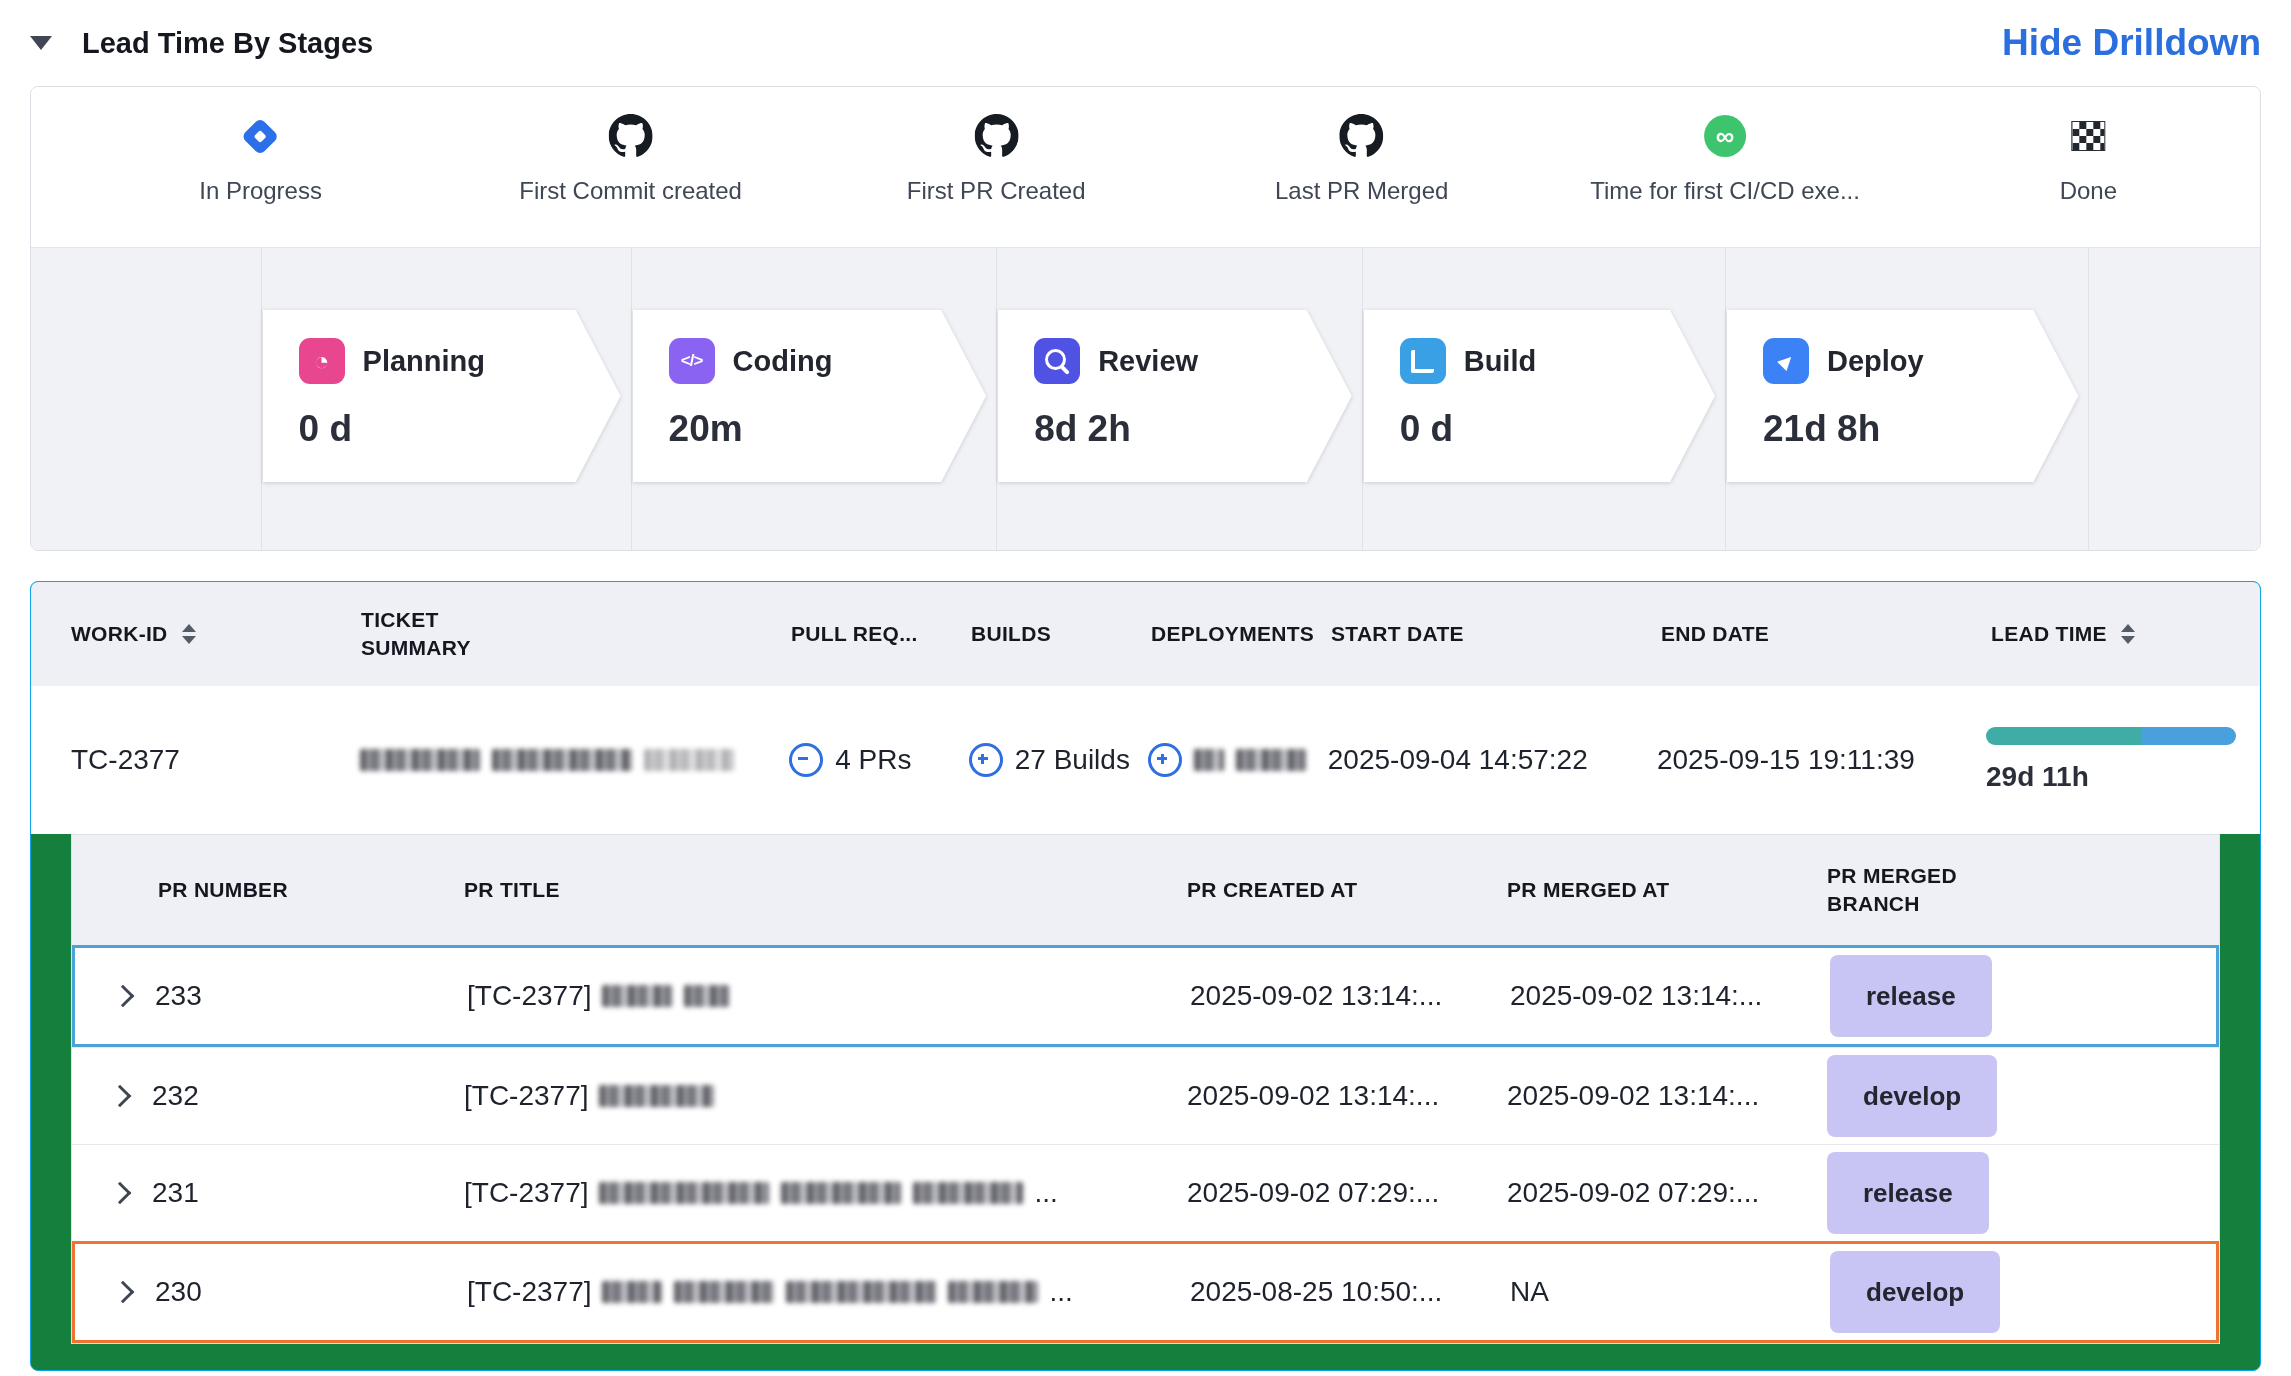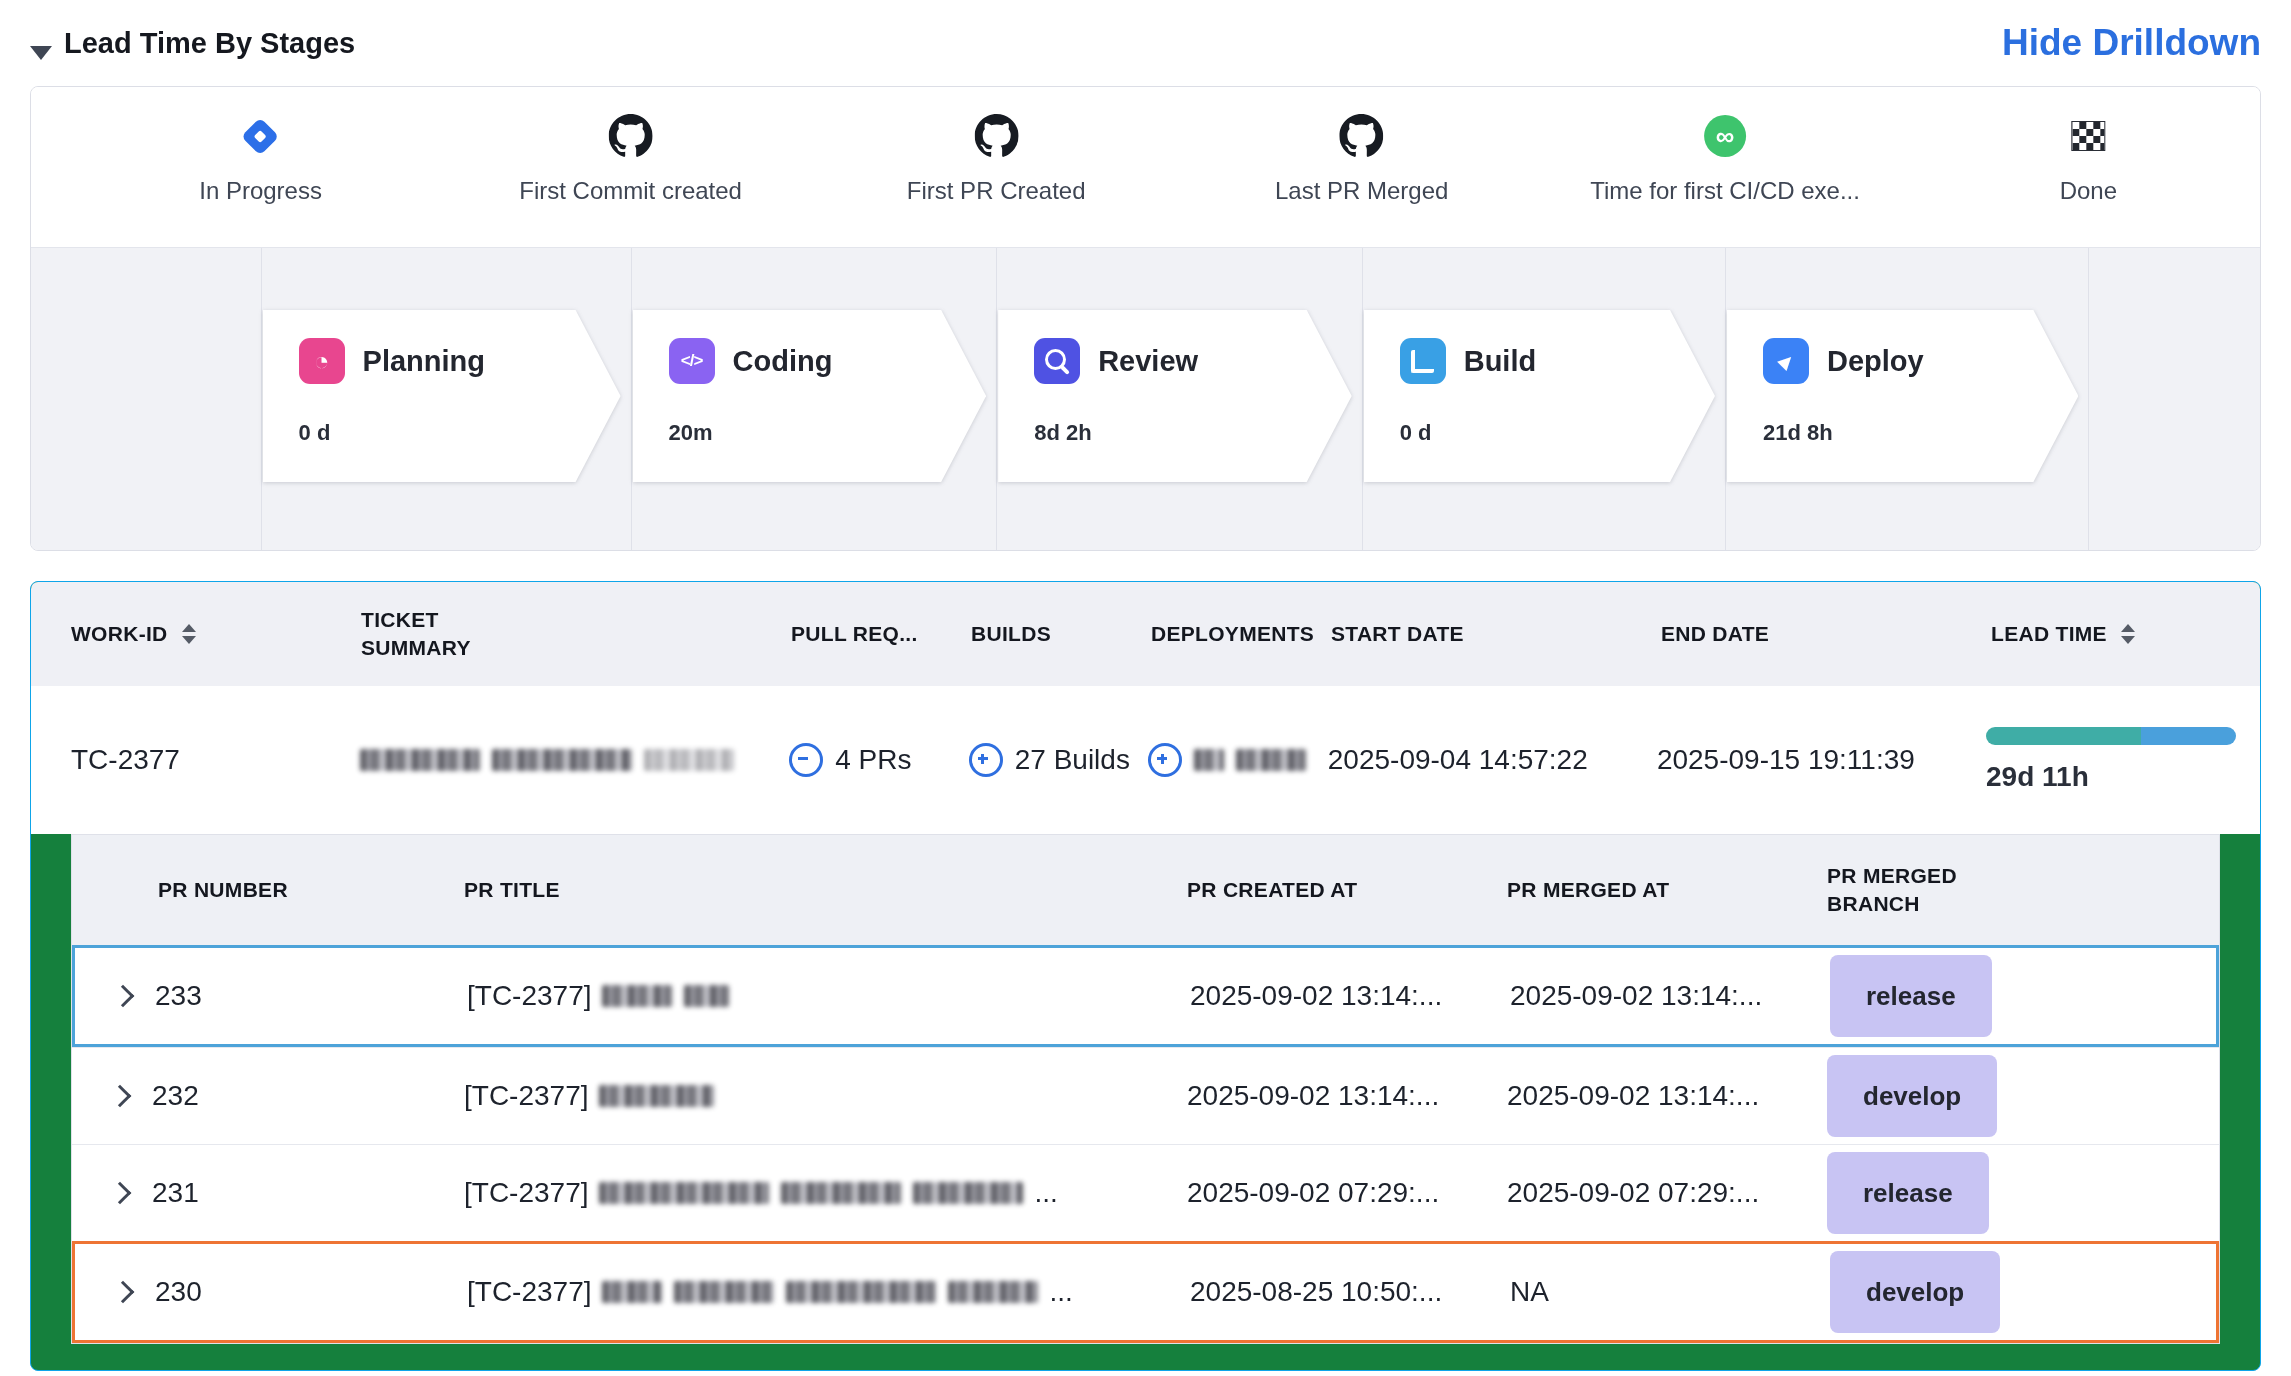--- a/index.html
+++ b/index.html
@@ -4,21 +4,21 @@
 <style>
   html,body{margin:0;padding:0}
   body{
     width:2291px;height:1376px;background:#fff;
     font-family:"Liberation Sans",sans-serif;color:#1d222c;overflow:hidden;
   }
   .page{padding:14px 30px 0}
 
   
   .header-row{display:flex;justify-content:space-between;align-items:center;height:58px}
-  .title-wrap{display:flex;align-items:flex-end;gap:12px}
+  .title-wrap{display:flex;align-items:center;gap:30px}
   .tri-down{width:0;height:0;border-left:11px solid transparent;border-right:11px solid transparent;border-top:14px solid #3f4654;cursor:pointer}
   .page-title{font-size:29px;font-weight:700;color:#15181f}
   .drilldown{font-size:37px;font-weight:700;color:var(--link-blue,#2b6fdf);cursor:pointer}
 
   
   .stage-panel{margin-top:14px;border:1px solid #dcdee6;border-radius:8px;overflow:hidden;background:#fff}
   .milestones{position:relative;height:160px;background:#fff}
   .milestone{position:absolute;top:26px;transform:translateX(-50%);display:flex;flex-direction:column;align-items:center;gap:18px}
   .m0{left:10.3%}.m1{left:26.9%}.m2{left:43.3%}.m3{left:59.7%}.m4{left:76%}.m5{left:92.3%}
   .milestone-label{font-size:24px;color:#3f4654;white-space:nowrap}
@@ -51,21 +51,21 @@
   .ico-review{background:#4f52e3}
   .ico-build{background:#39a0e5}
   .ico-deploy{background:#3b82f6}
   .glyph-circle{font-size:26px;line-height:1}
   .code-glyph{font-size:17px;font-weight:700;letter-spacing:-1px}
   .mag{position:relative;width:15px;height:15px;border:3px solid #fff;border-radius:50%;margin:-4px 0 0 -3px}
   .mag::after{content:"";position:absolute;width:4px;height:10px;background:#fff;right:-4px;bottom:-8px;transform:rotate(-45deg);border-radius:2px}
   .ruler{width:19px;height:19px;border-left:4px solid #fff;border-bottom:4px solid #fff;border-radius:2px}
   .rocket{font-size:22px;transform:rotate(-45deg);line-height:1}
   .stage-name{font-size:29px;font-weight:700;color:#23262f}
-  .stage-dur{margin-top:36px;font-size:22px;font-weight:700;color:#2a2f3a}
+  .stage-dur{margin-top:24px;font-size:37px;font-weight:700;color:#2a2f3a}
 
   
   .work-table{margin-top:30px;border:1px solid #0ea5e9;border-radius:8px;overflow:hidden;background:#15803d}
   .wt-header{display:flex;align-items:center;background:var(--header-gray,#eff0f5);height:104px;font-size:21px;font-weight:700;color:#14171f;letter-spacing:.3px}
   .wt-row{display:flex;align-items:center;height:148px;font-size:28px;background:#fff}
   .cell{box-sizing:border-box;display:flex;align-items:center}
   .c1{width:300px;padding-left:40px}
   .c2{width:460px;padding-left:30px}
   .c3{width:180px}
   .c4{width:180px}

